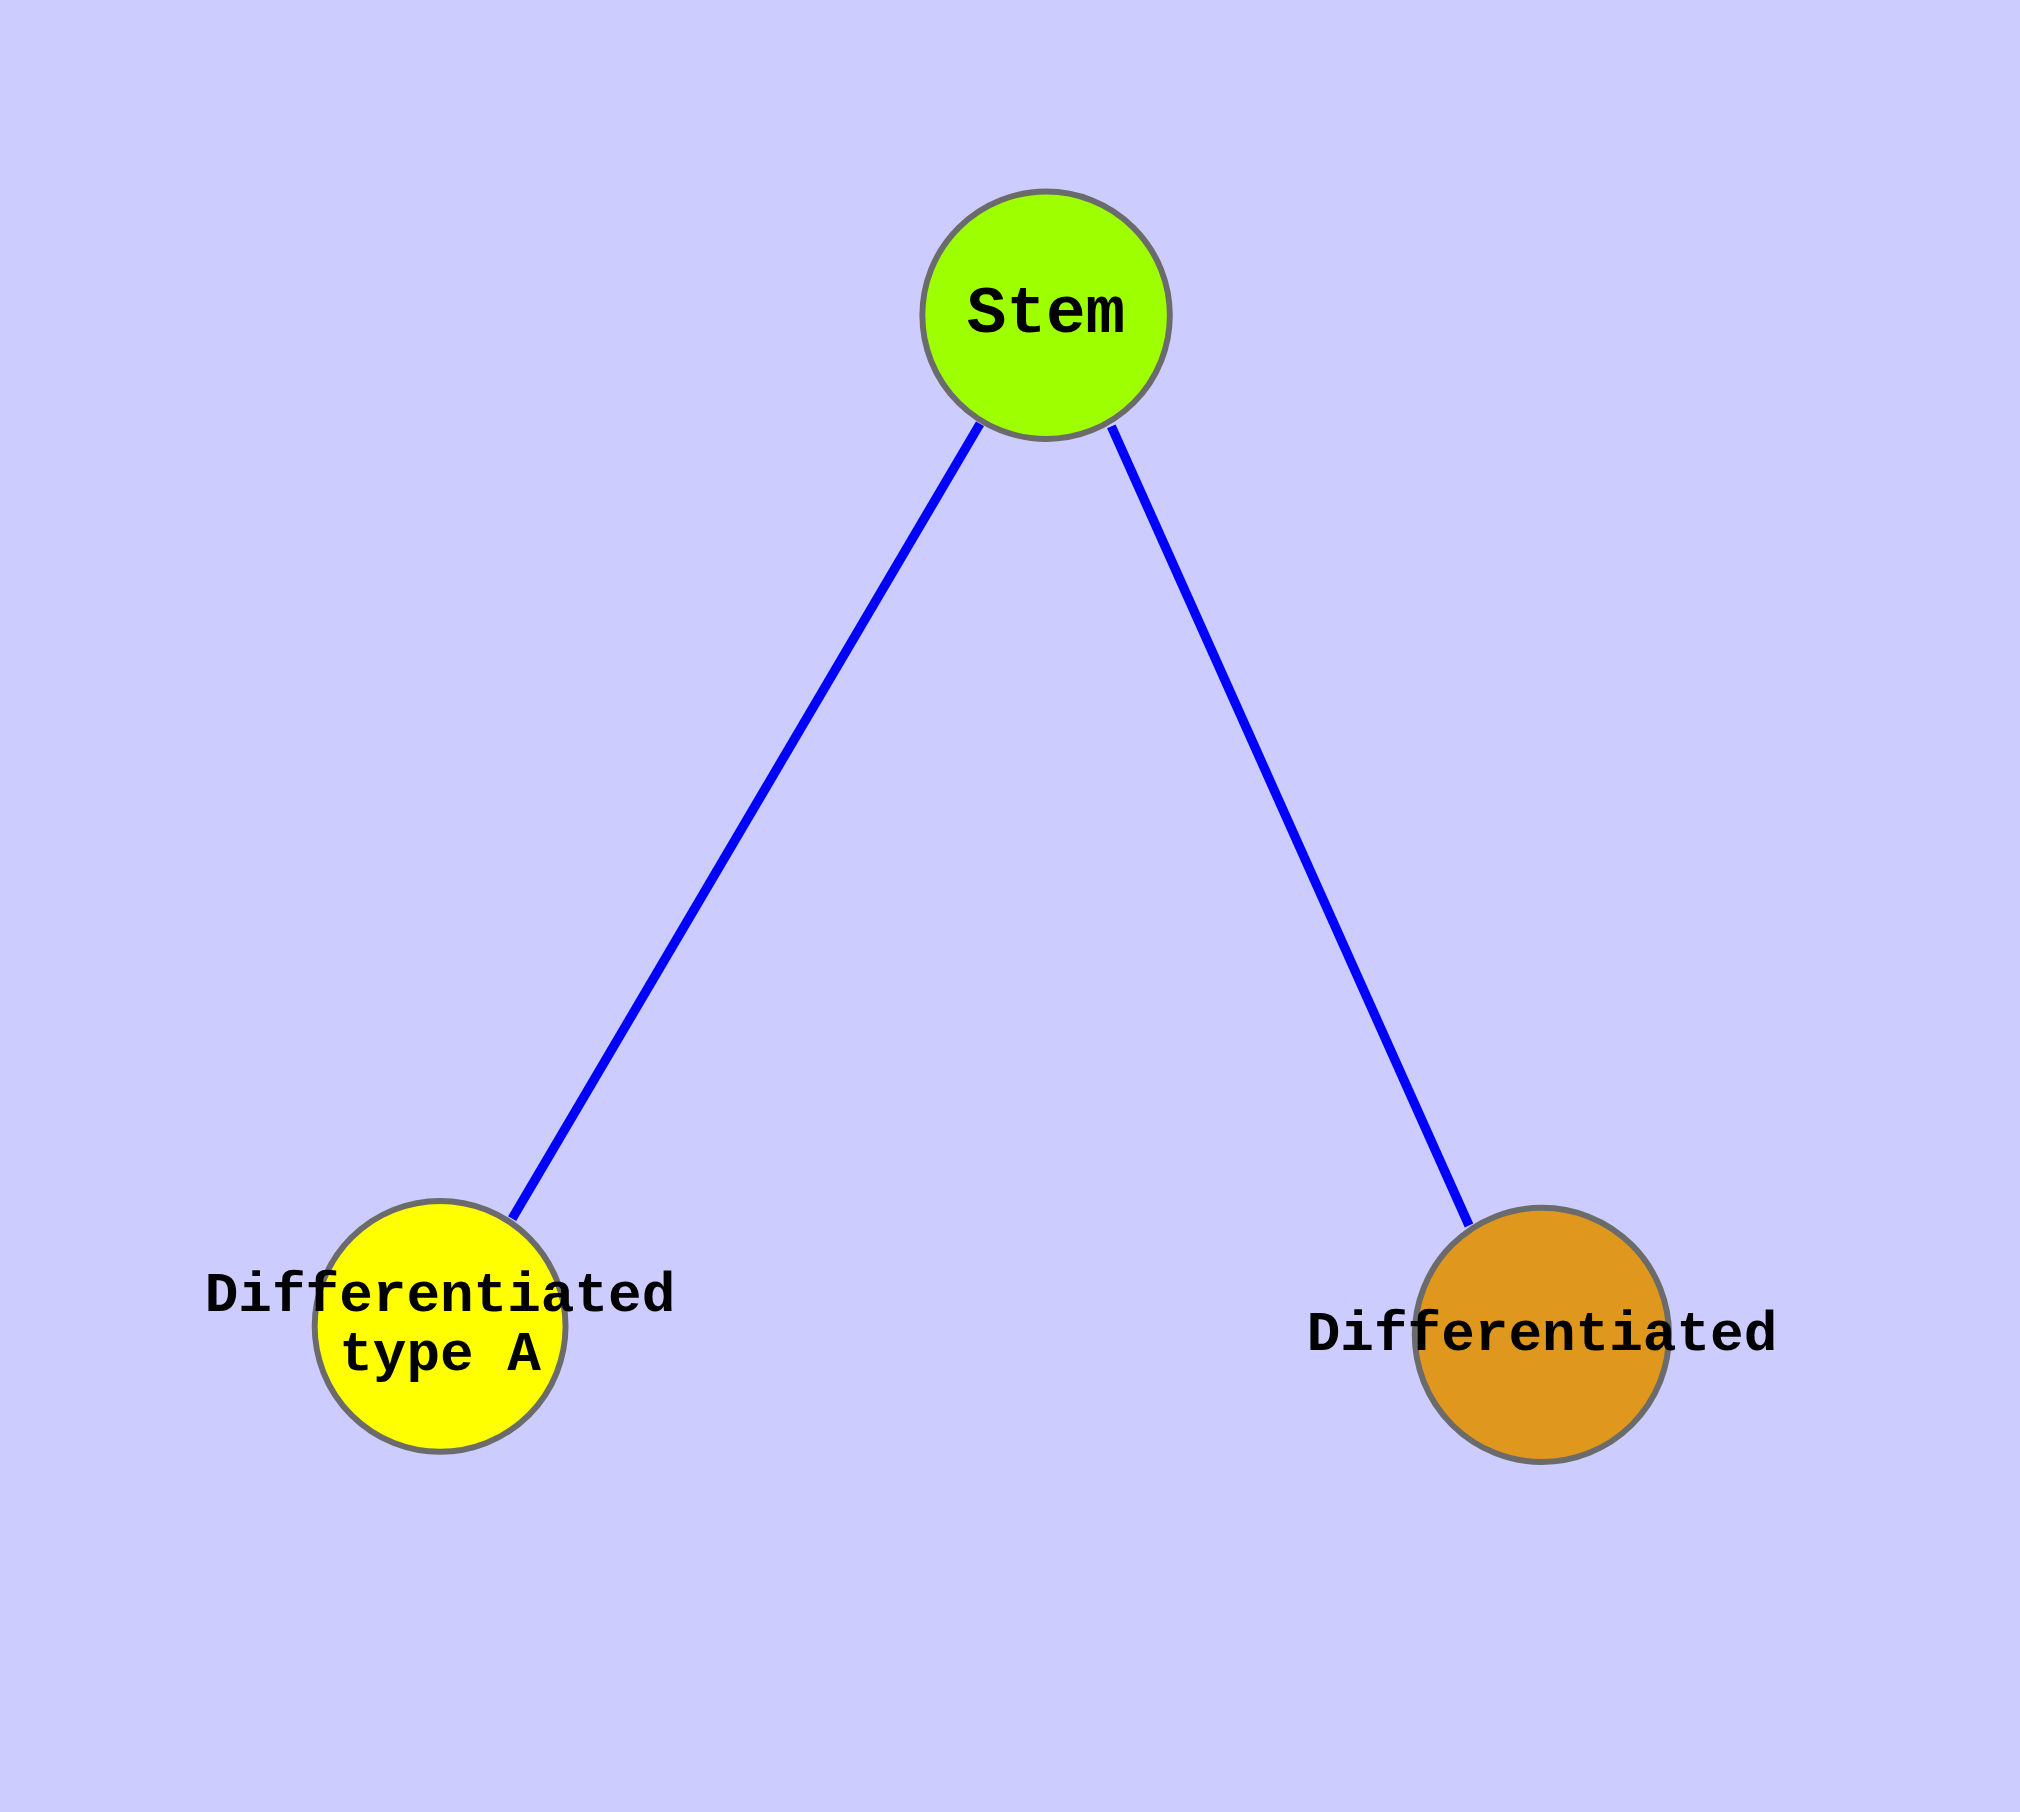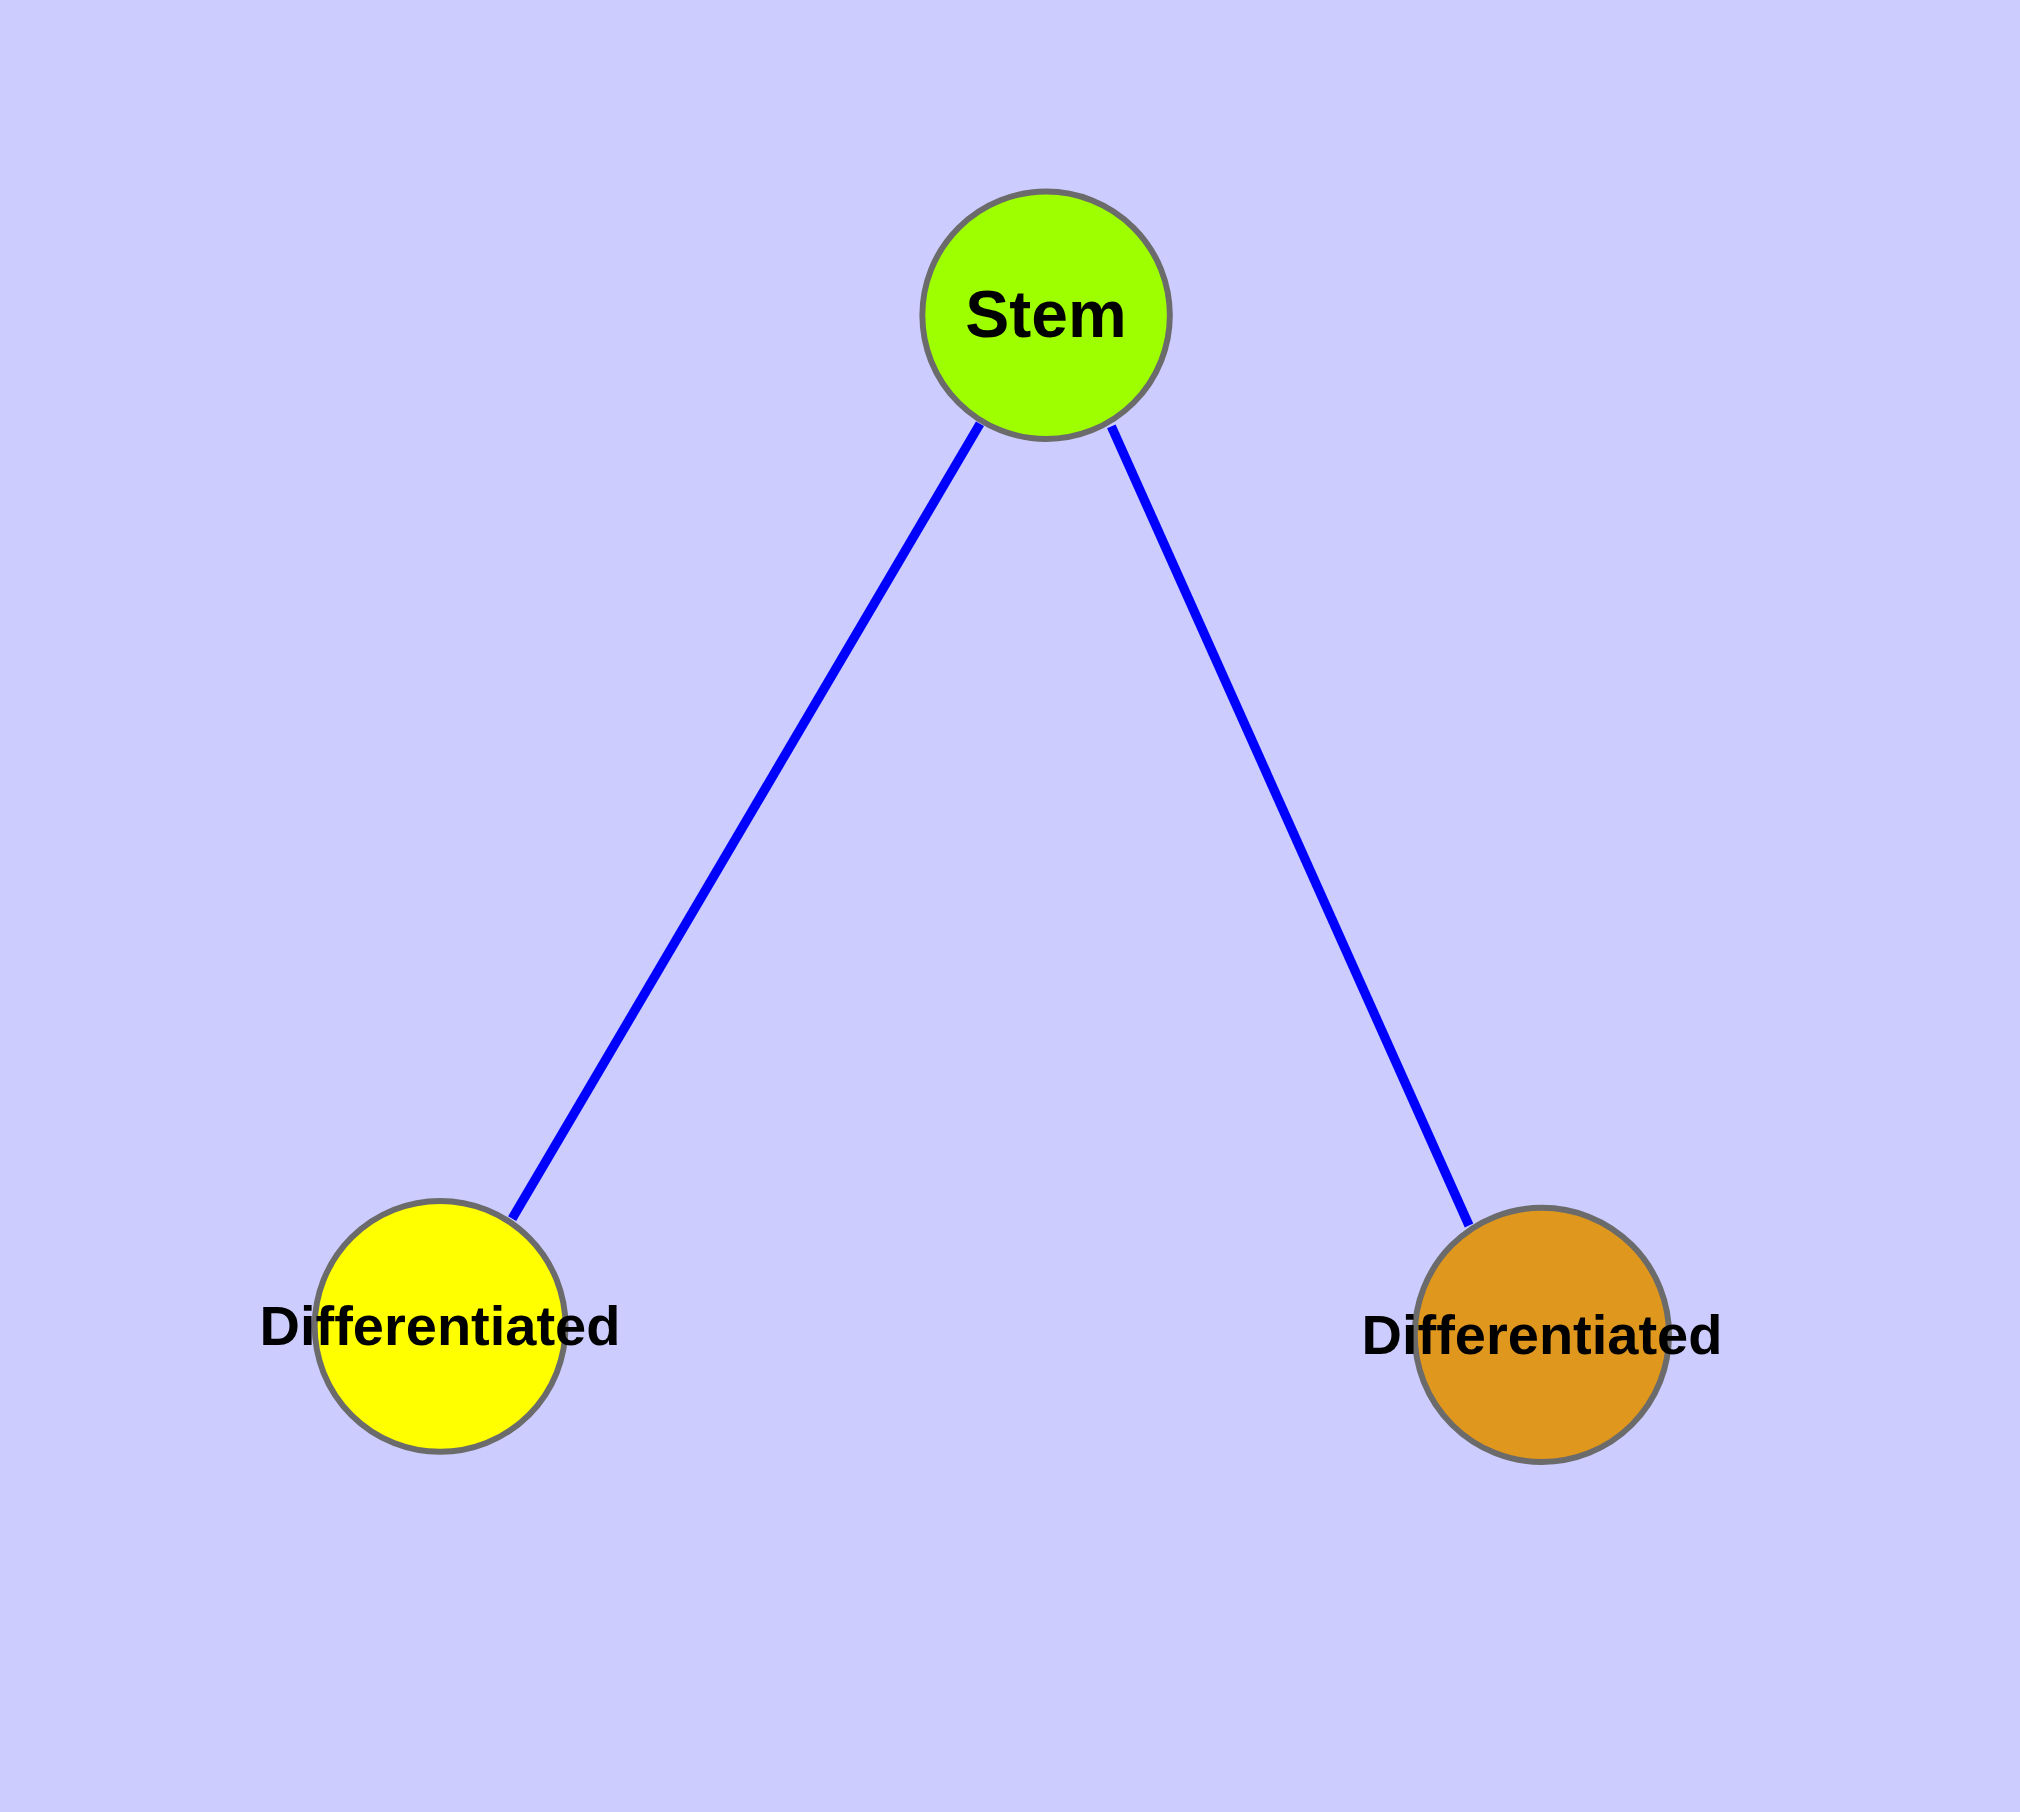--- a/index.html
+++ b/index.html
@@ -7,21 +7,21 @@
     margin: 0;
     padding: 0;
     background: #ccccff;
   }
   #canvas {
     position: relative;
     width: 1917px;
     height: 1812px;
     background: #ccccff;
     overflow: hidden;
-    font-family: Liberation Sans, sans-serif;
+    font-family: Liberation Mono, monospace;
   }
   #graph-svg {
     position: absolute;
     top: 0;
     left: 0;
     width: 2021px;
     height: 1812px;
   }
   .node-label {
     position: absolute;
@@ -56,20 +56,21 @@
       <circle cx="1819" cy="1575" r="150" fill="#e0971e" stroke="#6b6b6b" stroke-width="7"></circle>
     </g>
   </svg>
 
   <div class="node-label label-stem" style="left: 1046px; top: 315px; color: rgb(0, 0, 0);">
     <div>Stem</div>
   </div>
 
   <div class="node-label label-diff" style="left: 440px; top: 1326px; color: rgb(0, 0, 0);">
     <div>Differentiated</div>
+    <div>type A</div>
   </div>
 
   <div class="node-label label-diff" style="left: 1542px; top: 1335px; color: rgb(0, 0, 0);">
     <div>Differentiated</div>
   </div>
 
 </div>
 
 
 </body></html>

